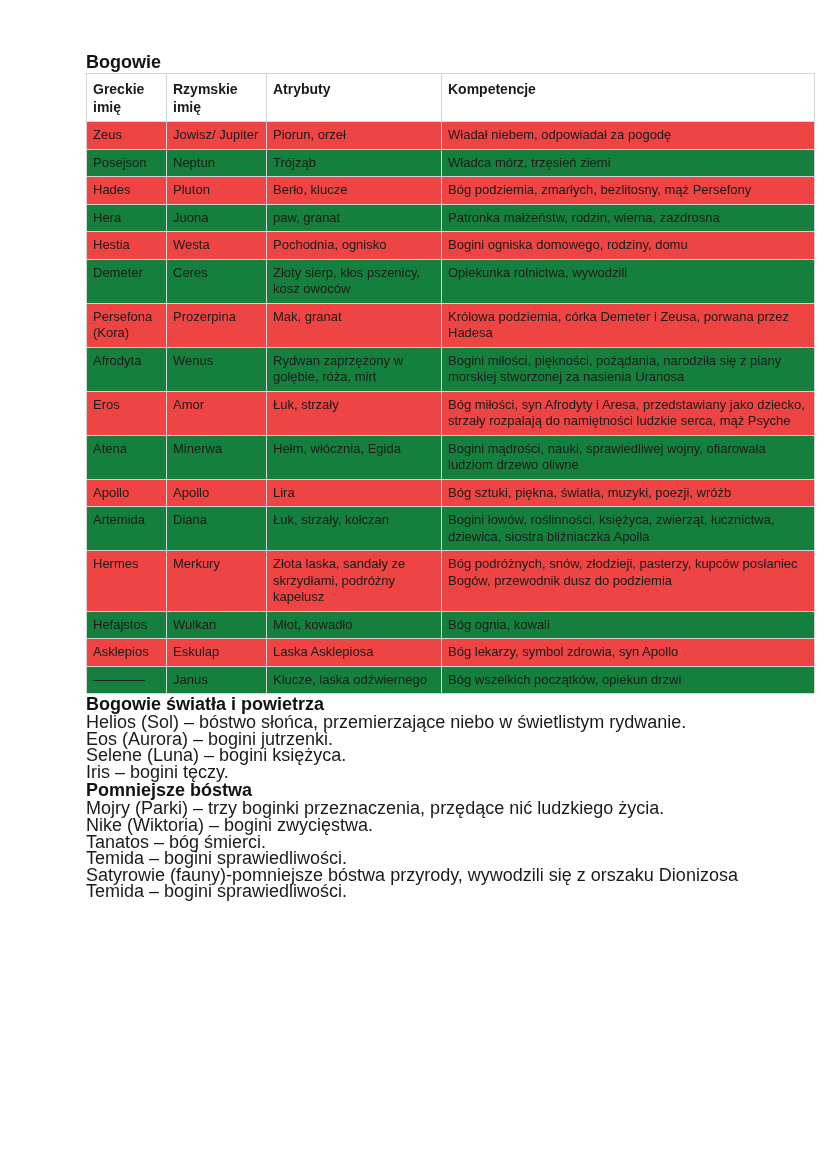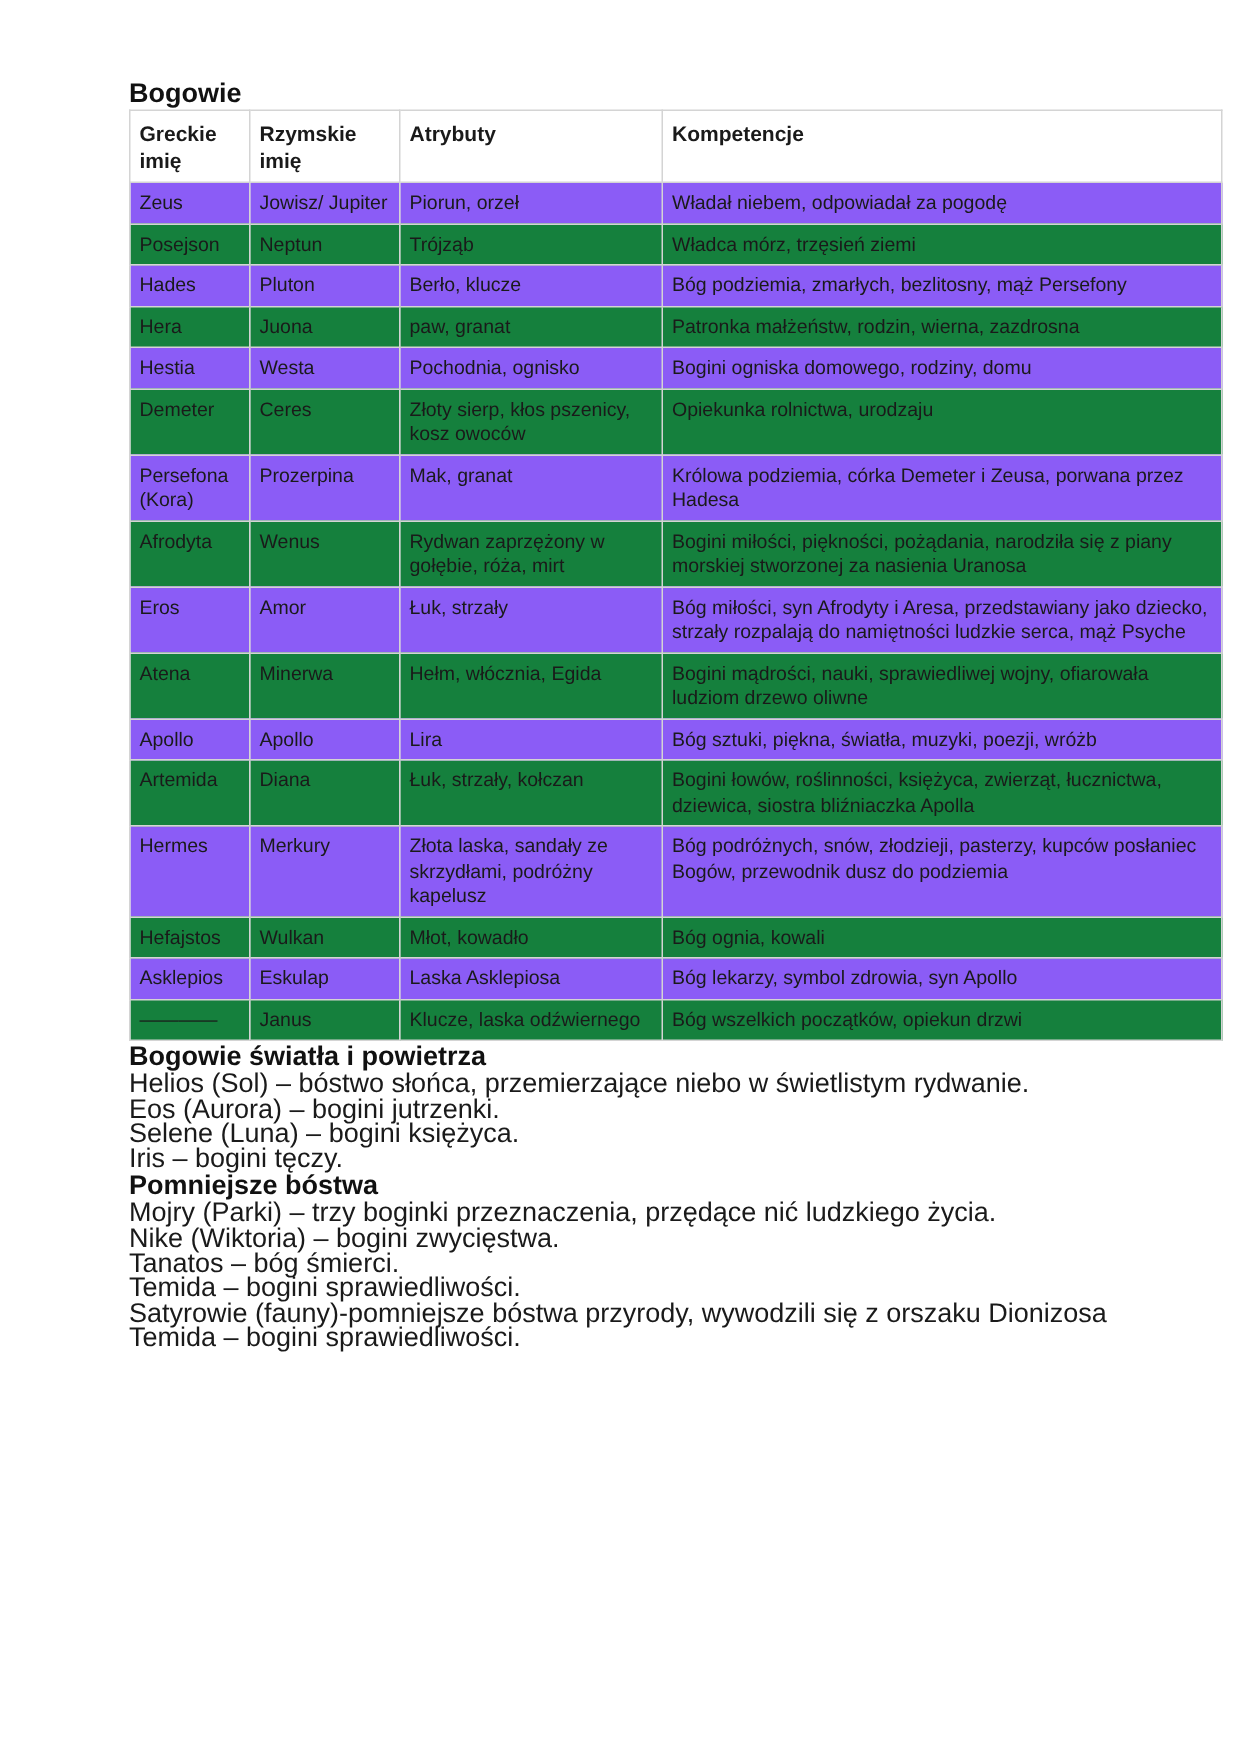--- a/index.html
+++ b/index.html
@@ -14,21 +14,21 @@
   }
   table.gods {
     border-collapse: collapse; width: 728px; margin-top: 1px;
     font-size: 13px; line-height: 16.5px; table-layout: fixed;
   }
   table.gods th, table.gods td {
     border: 1px solid #d4d4d4; vertical-align: top; text-align: left;
     padding: 5px 5px 5px 6px;
   }
   table.gods th { font-weight: bold; font-size: 14px; line-height: 18px; padding-top: 6px; height: 36px; }
-  table.gods tr.odd td { background: #8b5cf6; }
+  table.gods tr.odd td { background: #ef4444; }
   table.gods tr.even td { background: #15803d; }
   col.c1 { width: 80px; } col.c2 { width: 100px; } col.c3 { width: 175px; } col.c4 { width: 373px; }
   .para { font-size: 18px; line-height: 16.6px; margin: 0; }
   .sec2 { margin-top: 5px; }
   .sec3 { margin-top: 2px; }
 </style>
 </head>
 <body>
 
 <div class="page">
@@ -77,21 +77,21 @@
         <tr class="odd">
           <td>Hestia</td>
           <td>Westa</td>
           <td>Pochodnia, ognisko</td>
           <td>Bogini ogniska domowego, rodziny, domu</td>
         </tr>
         <tr class="even">
           <td>Demeter</td>
           <td>Ceres</td>
           <td>Złoty sierp, kłos pszenicy, kosz owoców</td>
-          <td>Opiekunka rolnictwa, urodzaju</td>
+          <td>Opiekunka rolnictwa, wywodzili</td>
         </tr>
         <tr class="odd">
           <td>Persefona (Kora)</td>
           <td>Prozerpina</td>
           <td>Mak, granat</td>
           <td>Królowa podziemia, córka Demeter i Zeusa, porwana przez Hadesa</td>
         </tr>
         <tr class="even">
           <td>Afrodyta</td>
           <td>Wenus</td>

